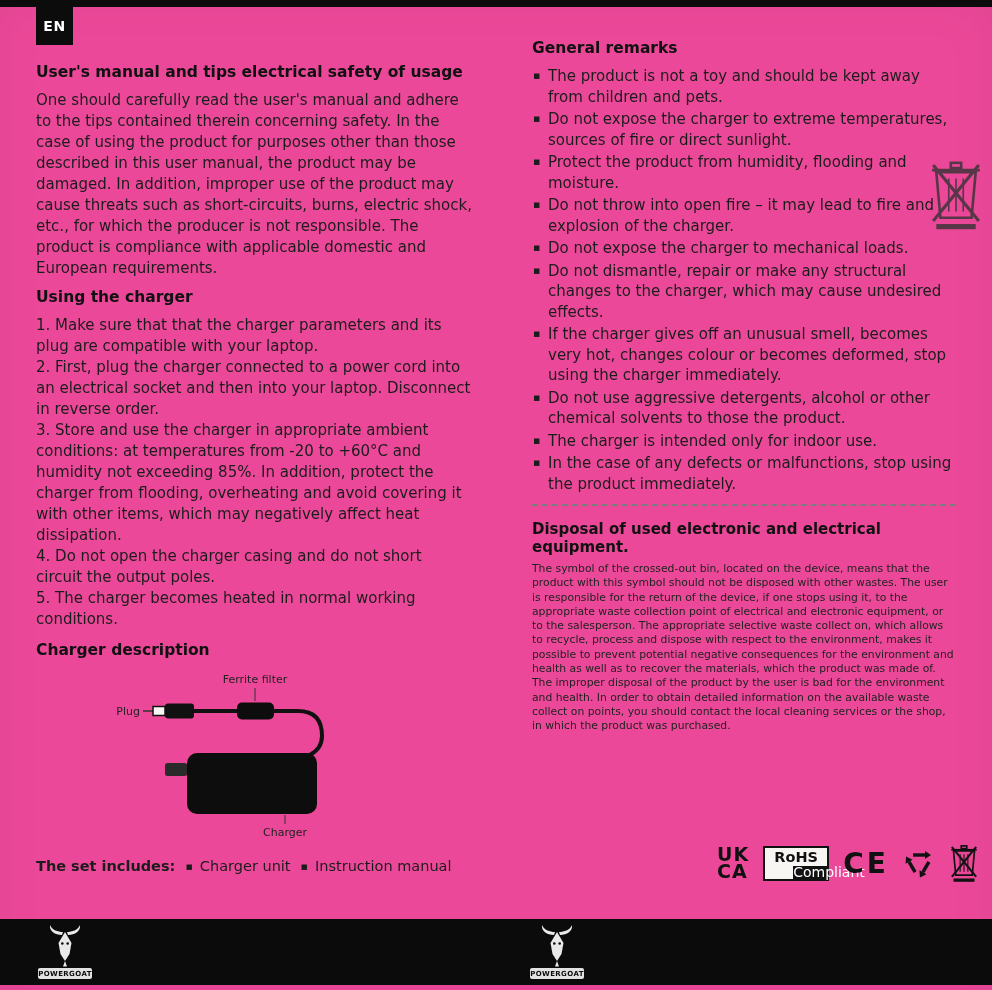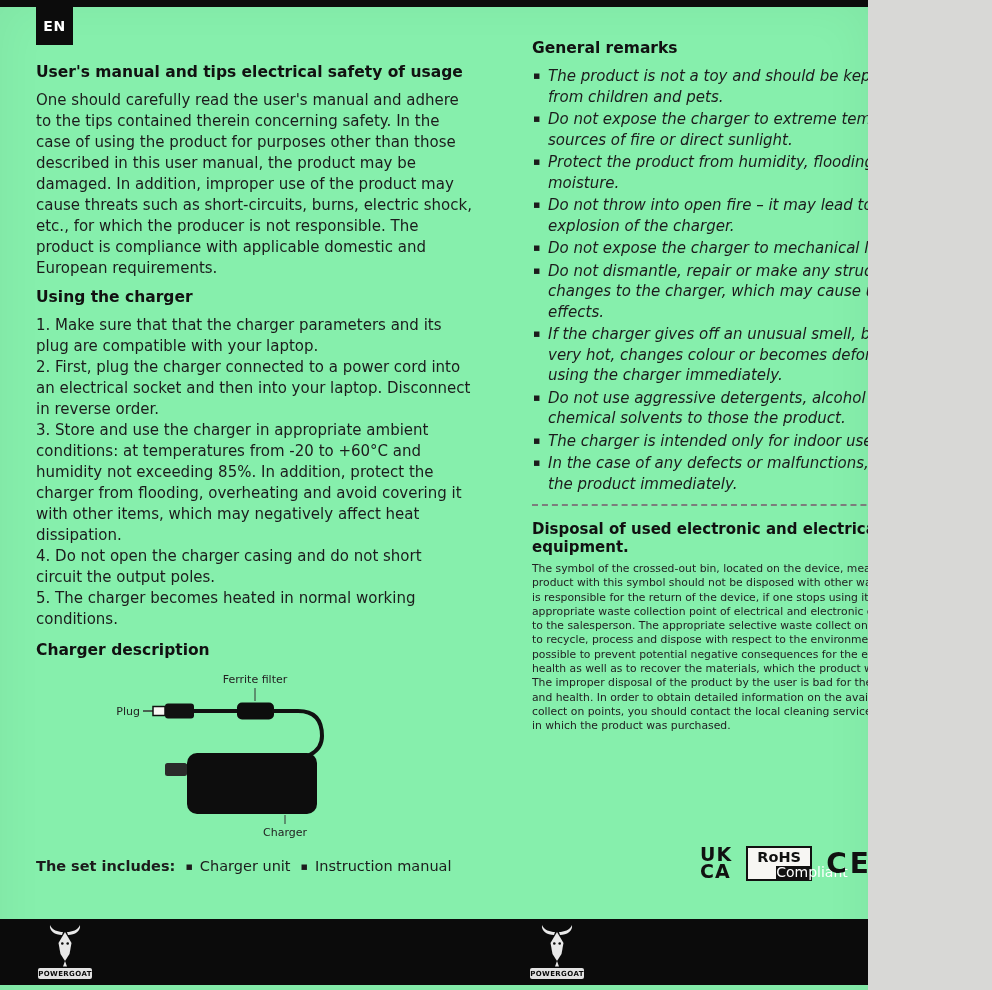--- a/index.html
+++ b/index.html
@@ -1,17 +1,17 @@
 <!DOCTYPE html>
 <html><head>
 <meta charset="utf-8">
 <style>
   html,body{margin:0;padding:0;background:#d8d8d6;}
   .page{
-    position:relative;width:868px;height:990px;background:#86efac;
+    position:relative;width:992px;height:990px;background:#ec4899;
     font-family:"DejaVu Sans","Liberation Sans",sans-serif;color:#1c1c1c;
     overflow:hidden;box-shadow:inset 0 0 50px rgba(0,0,0,0.05);
   }
   .topbar{position:absolute;top:0;left:0;width:100%;height:7px;background:#0c0c0c;}
   .lang-badge{
     position:absolute;top:7px;left:36px;width:37px;height:38px;background:#0c0c0c;
     color:#fff;display:flex;align-items:center;justify-content:center;
     font-weight:bold;font-size:14px;letter-spacing:0.5px;
   }
   .col-left{position:absolute;left:36px;top:62px;width:436px;}
@@ -21,32 +21,32 @@
   h2.mt2{margin-top:10px;}
   .body-text{font-size:15px;line-height:21px;margin:0 0 8px;}
   .steps p{font-size:15px;line-height:21px;margin:0;}
   .diagram{position:relative;height:182px;}
   .diagram svg{position:absolute;left:0;top:0;}
   .diagram text{font-size:11px;fill:#222;}
   .set-line{font-size:14.5px;margin:8px 0 0;}
   .set-line strong{font-weight:bold;}
   .inc{margin-left:10px;}
   .inc::before{content:"▪";font-size:11px;margin-right:7px;position:relative;top:-1px;}
-  ul.remarks{list-style:none;margin:0;padding:0;font-style:italic;}
+  ul.remarks{list-style:none;margin:0;padding:0;}
   ul.remarks li{
     position:relative;padding-left:16px;font-size:15px;line-height:20.5px;margin:0 0 2px;
   }
   ul.remarks li::before{
     content:"▪";position:absolute;left:1px;top:0;font-size:11px;line-height:20.5px;
   }
   .dashes{border-top:2px dashed #7d7d7d;margin:10px 0 0;width:100%;height:0;}
   h3.disposal{font-size:15px;font-weight:bold;margin:14px 0 6px;color:#111;}
   .fine{font-size:10.8px;line-height:14.3px;margin:0;color:#222;}
   .marks{
-    position:absolute;left:700px;top:842px;display:flex;align-items:center;gap:14px;
+    position:absolute;left:717px;top:842px;display:flex;align-items:center;gap:14px;
   }
   .ukca{font-weight:bold;font-size:19px;line-height:17px;letter-spacing:1px;color:#111;}
   .rohs{width:62px;border:2.5px solid #111;text-align:center;background:#f7f6f3;}
   .rohs-top{font-size:14.5px;font-weight:bold;line-height:18px;color:#111;}
   .rohs-bottom{background:#111;color:#fff;font-size:14px;line-height:13px;margin-left:28px;}
   .ce{font-size:28px;font-weight:bold;letter-spacing:3px;color:#111;}
   .weee-margin{position:absolute;left:928px;top:136px;opacity:0.8;}
   .footer{position:absolute;left:0;bottom:5px;width:100%;height:66px;background:#0b0b0b;}
   .emblem{position:absolute;top:4px;width:58px;height:58px;}
   .emblem.e1{left:36px;}

